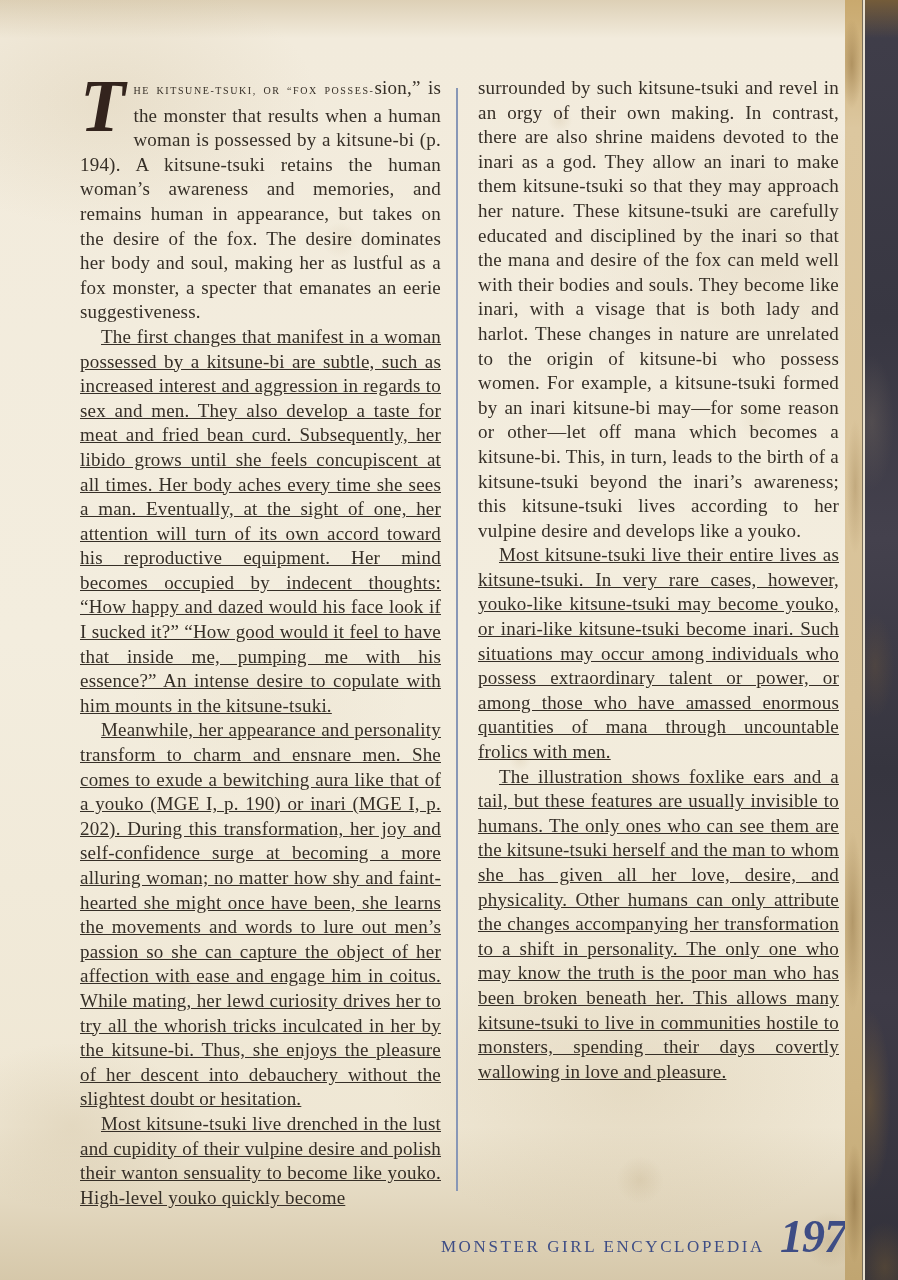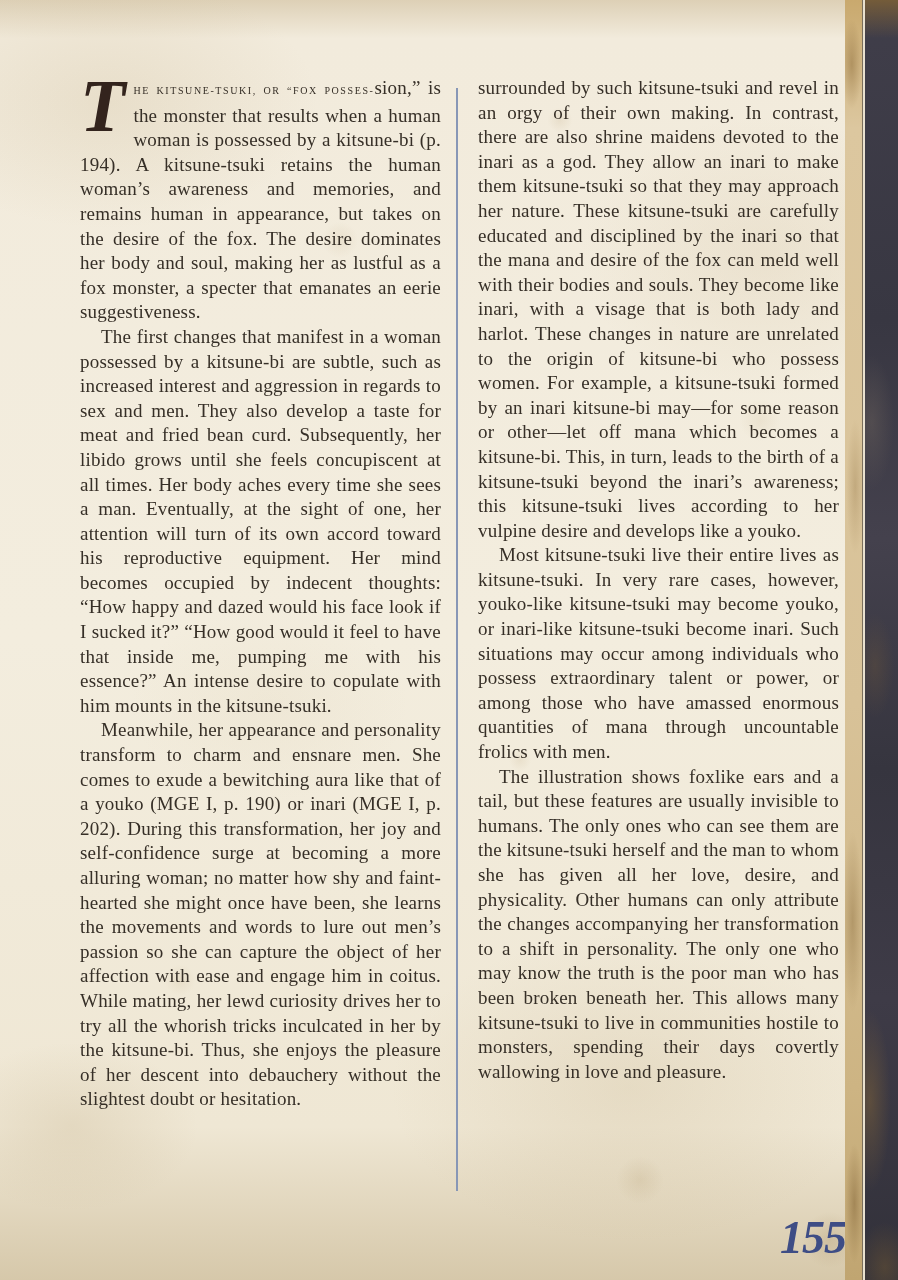--- a/index.html
+++ b/index.html
@@ -73,21 +73,21 @@
     gap: 37px;
   }
   .col {
     width: 361px;
     font-size: 19px;
     line-height: 24.6px;
     text-align: justify;
     letter-spacing: 0.2px;
   }
   .col p { margin: 0; }
-  .col p.indent { text-indent: 21px; }
+  .col p.indent { text-indent: 21px; text-decoration: underline; }
 
   .drop-cap {
     float: left;
     font-size: 74px;
     line-height: 52px;
     padding: 4px 8px 0 0;
     color: #33241d;
     font-style: italic;
     font-weight: bold;
   }
@@ -133,31 +133,33 @@
   <div class="stains"></div>
 
   <div class="divider"></div>
 
   <div class="content">
 
     <div class="col">
       <p><span class="drop-cap">T</span><span class="small-caps">he kitsune-tsuki, or “fox posses-</span><span>sion,” is the monster that results when a human woman is possessed by a kitsune-bi (p. 194). A kitsune-tsuki retains the human woman’s awareness and memories, and remains human in appearance, but takes on the desire of the fox. The desire dominates her body and soul, making her as lustful as a fox monster, a specter that emanates an eerie suggestiveness.</span></p>
       <p class="indent">The first changes that manifest in a woman possessed by a kitsune-bi are subtle, such as increased interest and aggression in regards to sex and men. They also develop a taste for meat and fried bean curd. Subsequently, her libido grows until she feels concupiscent at all times. Her body aches every time she sees a man. Eventually, at the sight of one, her attention will turn of its own accord toward his reproductive equipment. Her mind becomes occupied by indecent thoughts: “How happy and dazed would his face look if I sucked it?” “How good would it feel to have that inside me, pumping me with his essence?” An intense desire to copulate with him mounts in the kitsune-tsuki.</p>
       <p class="indent">Meanwhile, her appearance and personality transform to charm and ensnare men. She comes to exude a bewitching aura like that of a youko (MGE I, p. 190) or inari (MGE I, p. 202). During this transformation, her joy and self-confidence surge at becoming a more alluring woman; no matter how shy and faint-hearted she might once have been, she learns the movements and words to lure out men’s passion so she can capture the object of her affection with ease and engage him in coitus. While mating, her lewd curiosity drives her to try all the whorish tricks inculcated in her by the kitsune-bi. Thus, she enjoys the pleasure of her descent into debauchery without the slightest doubt or hesitation.</p>
+      <p class="indent">Most kitsune-tsuki live drenched in the lust and cupidity of their vulpine desire and polish their wanton sensuality to become like youko. High-level youko quickly become</p>
     </div>
 
     <div class="col">
       <p>surrounded by such kitsune-tsuki and revel in an orgy of their own making. In contrast, there are also shrine maidens devoted to the inari as a god. They allow an inari to make them kitsune-tsuki so that they may approach her nature. These kitsune-tsuki are carefully educated and disciplined by the inari so that the mana and desire of the fox can meld well with their bodies and souls. They become like inari, with a visage that is both lady and harlot. These changes in nature are unrelated to the origin of kitsune-bi who possess women. For example, a kitsune-tsuki formed by an inari kitsune-bi may—for some reason or other—let off mana which becomes a kitsune-bi. This, in turn, leads to the birth of a kitsune-tsuki beyond the inari’s awareness; this kitsune-tsuki lives according to her vulpine desire and develops like a youko.</p>
       <p class="indent">Most kitsune-tsuki live their entire lives as kitsune-tsuki. In very rare cases, however, youko-like kitsune-tsuki may become youko, or inari-like kitsune-tsuki become inari. Such situations may occur among individuals who possess extraordinary talent or power, or among those who have amassed enormous quantities of mana through uncountable frolics with men.</p>
       <p class="indent">The illustration shows foxlike ears and a tail, but these features are usually invisible to humans. The only ones who can see them are the kitsune-tsuki herself and the man to whom she has given all her love, desire, and physicality. Other humans can only attribute the changes accompanying her transformation to a shift in personality. The only one who may know the truth is the poor man who has been broken beneath her. This allows many kitsune-tsuki to live in communities hostile to monsters, spending their days covertly wallowing in love and pleasure.</p>
     </div>
 
   </div>
 
   <div class="footer">
-    <span class="page-number">155</span>
+    <span class="book-title">Monster Girl Encyclopedia</span>
+    <span class="page-number">197</span>
   </div>
 
   <div class="edge-tan"></div>
   <div class="edge-gapline"></div>
   <div class="edge-dark"></div>
 
 </div>
 
 </body></html>

